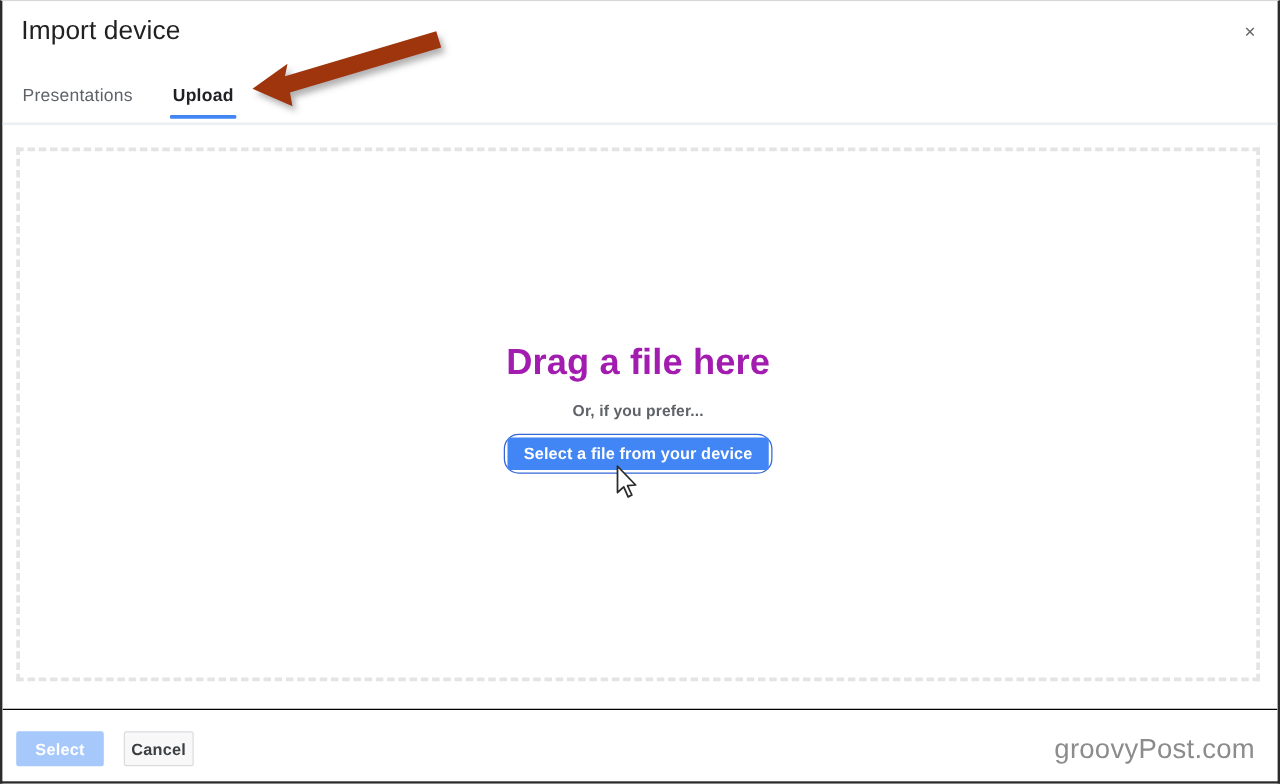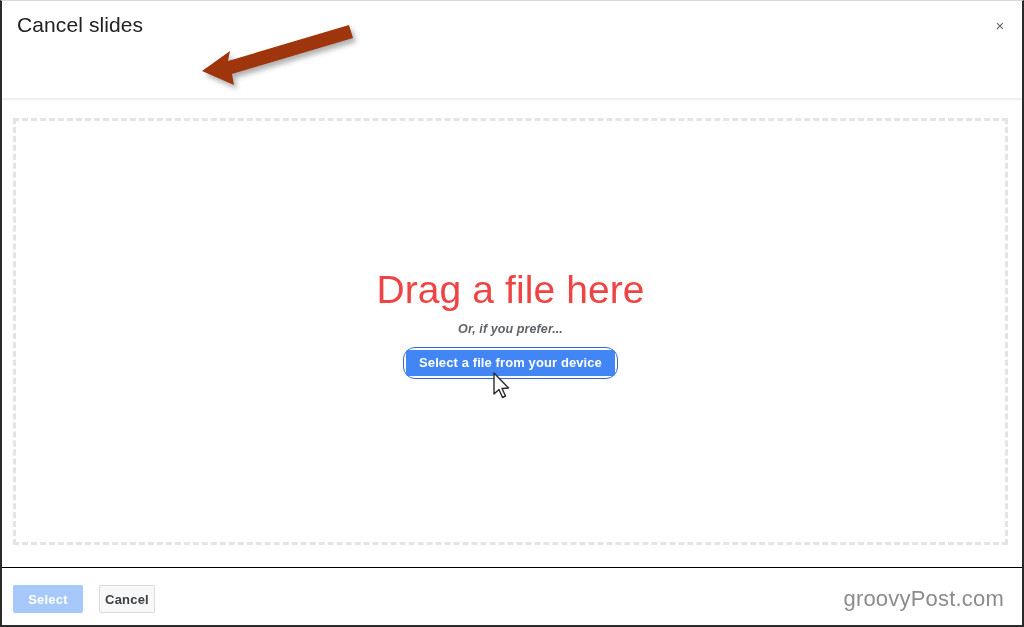--- a/index.html
+++ b/index.html
@@ -127,36 +127,35 @@
   }
 
   .dropzone-inner {
     margin-top: 152px;
     display: flex;
     flex-direction: column;
     align-items: center;
   }
 
   .drag-title {
-    font-size: 39px;
-    font-weight: 400;
-    color: #ef4444;
+    font-size: 29px;
+    font-weight: 700;
+    color: #a21caf;
     line-height: 34px;
     letter-spacing: 0.1px;
     white-space: nowrap;
   }
 
   .or-text {
     margin-top: 15px;
     font-size: 12.5px;
     font-weight: bold;
     color: #5f6368;
     letter-spacing: 0.1px;
     white-space: nowrap;
-    font-style: italic;
   }
 
   .select-file-wrap {
     margin-top: 11px;
     padding: 2px;
     border: 1px solid #3367d6;
     border-radius: 12px;
     background: #ffffff;
   }
   .select-file-button {
@@ -247,24 +246,32 @@
     pointer-events: none;
   }
 </style>
 </head>
 <body>
 
 <div id="screen">
 
   <div class="dialog-header">
 
-    <div class="dialog-title">Cancel slides</div>
+    <div class="dialog-title">Import device</div>
 
     <div class="close-button">×</div>
 
+    <div class="tabs">
+      <div class="tab">
+        <span>Presentations</span>
+      </div>
+      <div class="tab active">
+        <span>Upload</span>
+      </div>
+    </div>
 
   </div>
 
   <div class="content-area">
 
     <div class="dropzone">
       <div class="dropzone-inner">
 
         <div class="drag-title">Drag a file here</div>
 

